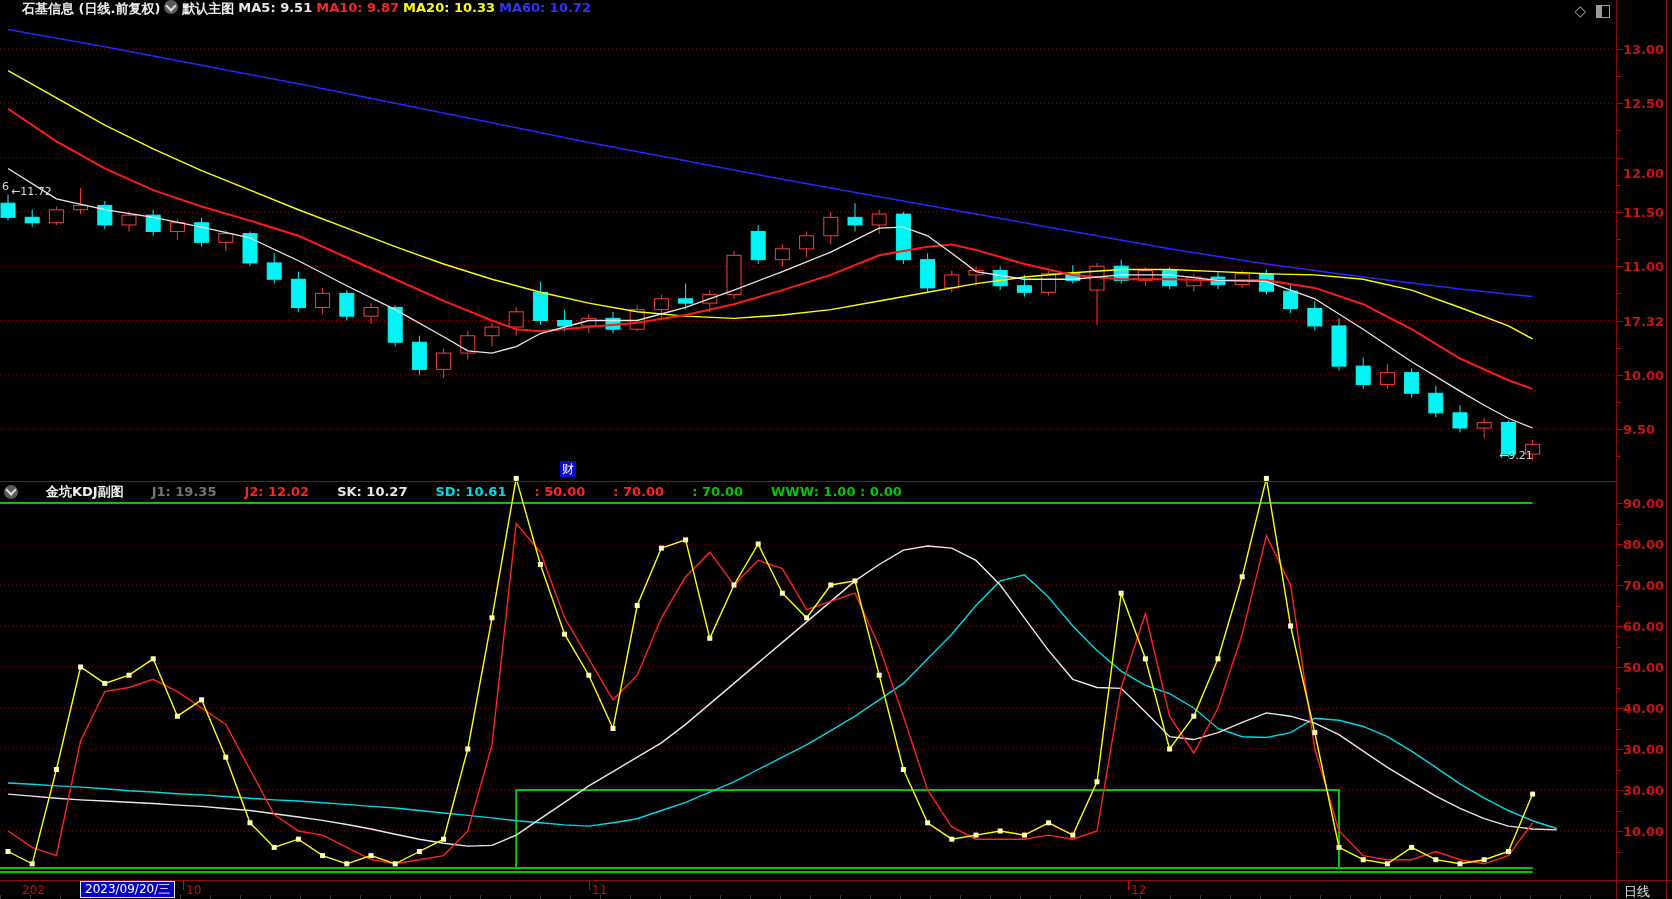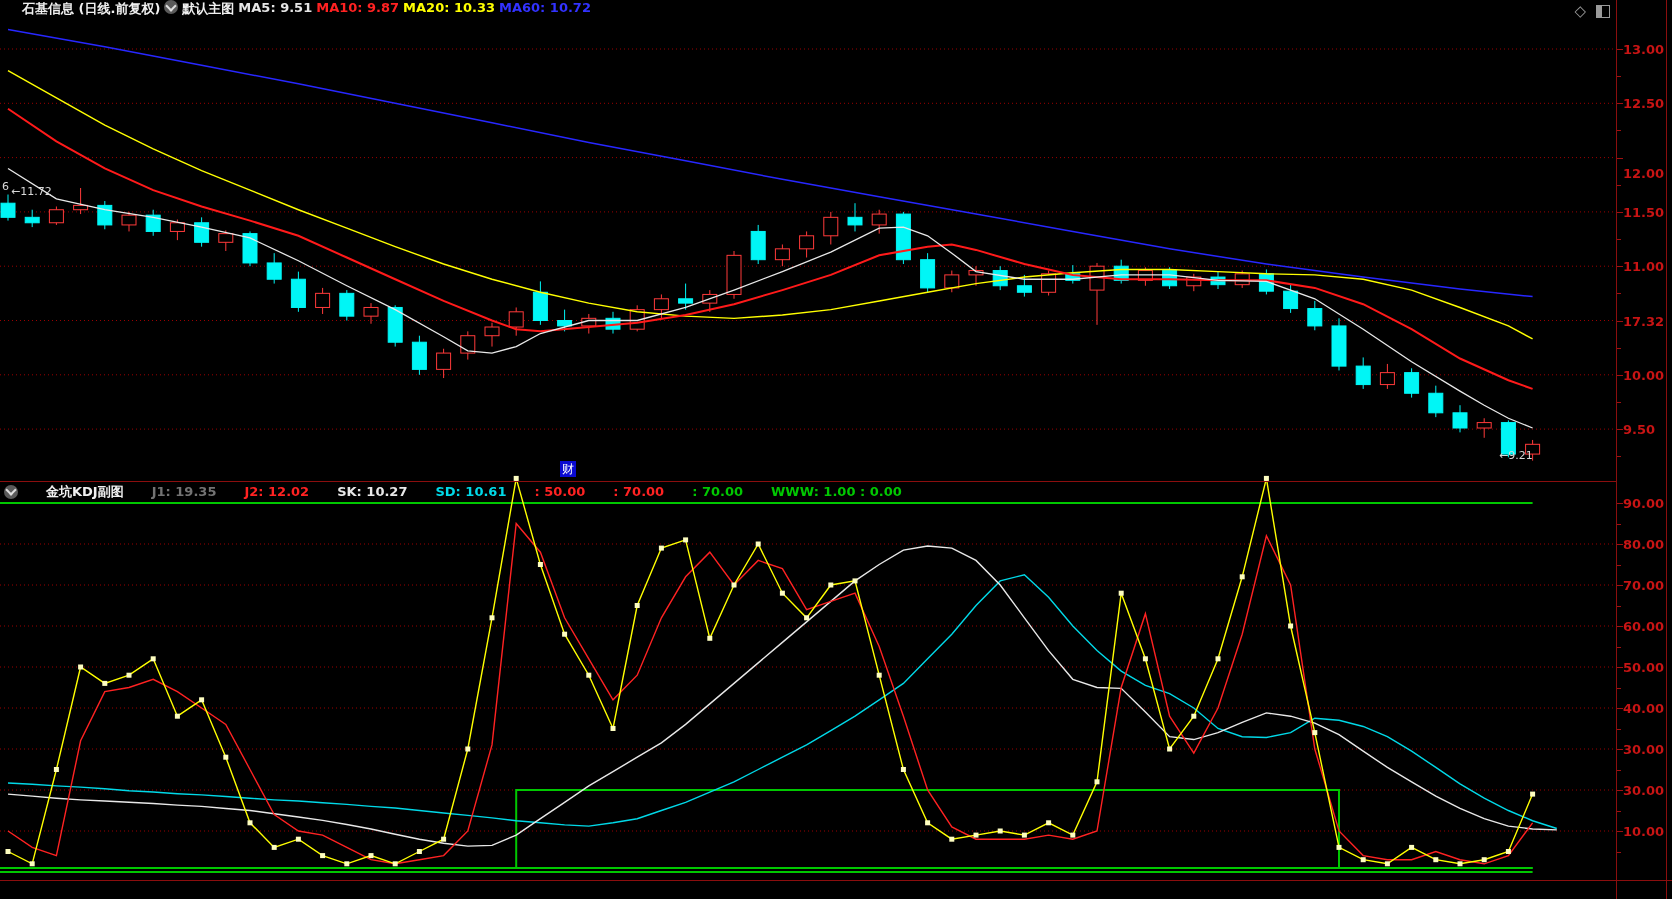--- a/index.html
+++ b/index.html
@@ -361,13 +361,20 @@
       <div class="tick" style="top: 381.5px; width: 4px;"></div>
     </div>
 
   <div id="ann-layer">
       <div class="ann" style="left: 2px; top: 180px;">6</div>
       <div class="ann" style="left: 11px; top: 185px;">←11.72</div>
       <div class="ann" style="left: 1499px; top: 449px;">←9.21</div>
     </div>
   <div class="event-tag">财</div>
 
+  <div class="bottom-bar">
+    <div class="mini-ticks"></div>
+    <span class="year">202</span>
+    <span class="date-box">2023/09/20/三</span>
+    <span id="months"><span class="mtick" style="left: 183px;"></span><span class="month" style="left: 186px;">10</span><span class="mtick" style="left: 589px;"></span><span class="month" style="left: 592px;">11</span><span class="mtick" style="left: 1128px;"></span><span class="month" style="left: 1131px;">12</span></span>
+    <span class="period">日线</span>
+  </div>
 </div>
 
 </body></html>

